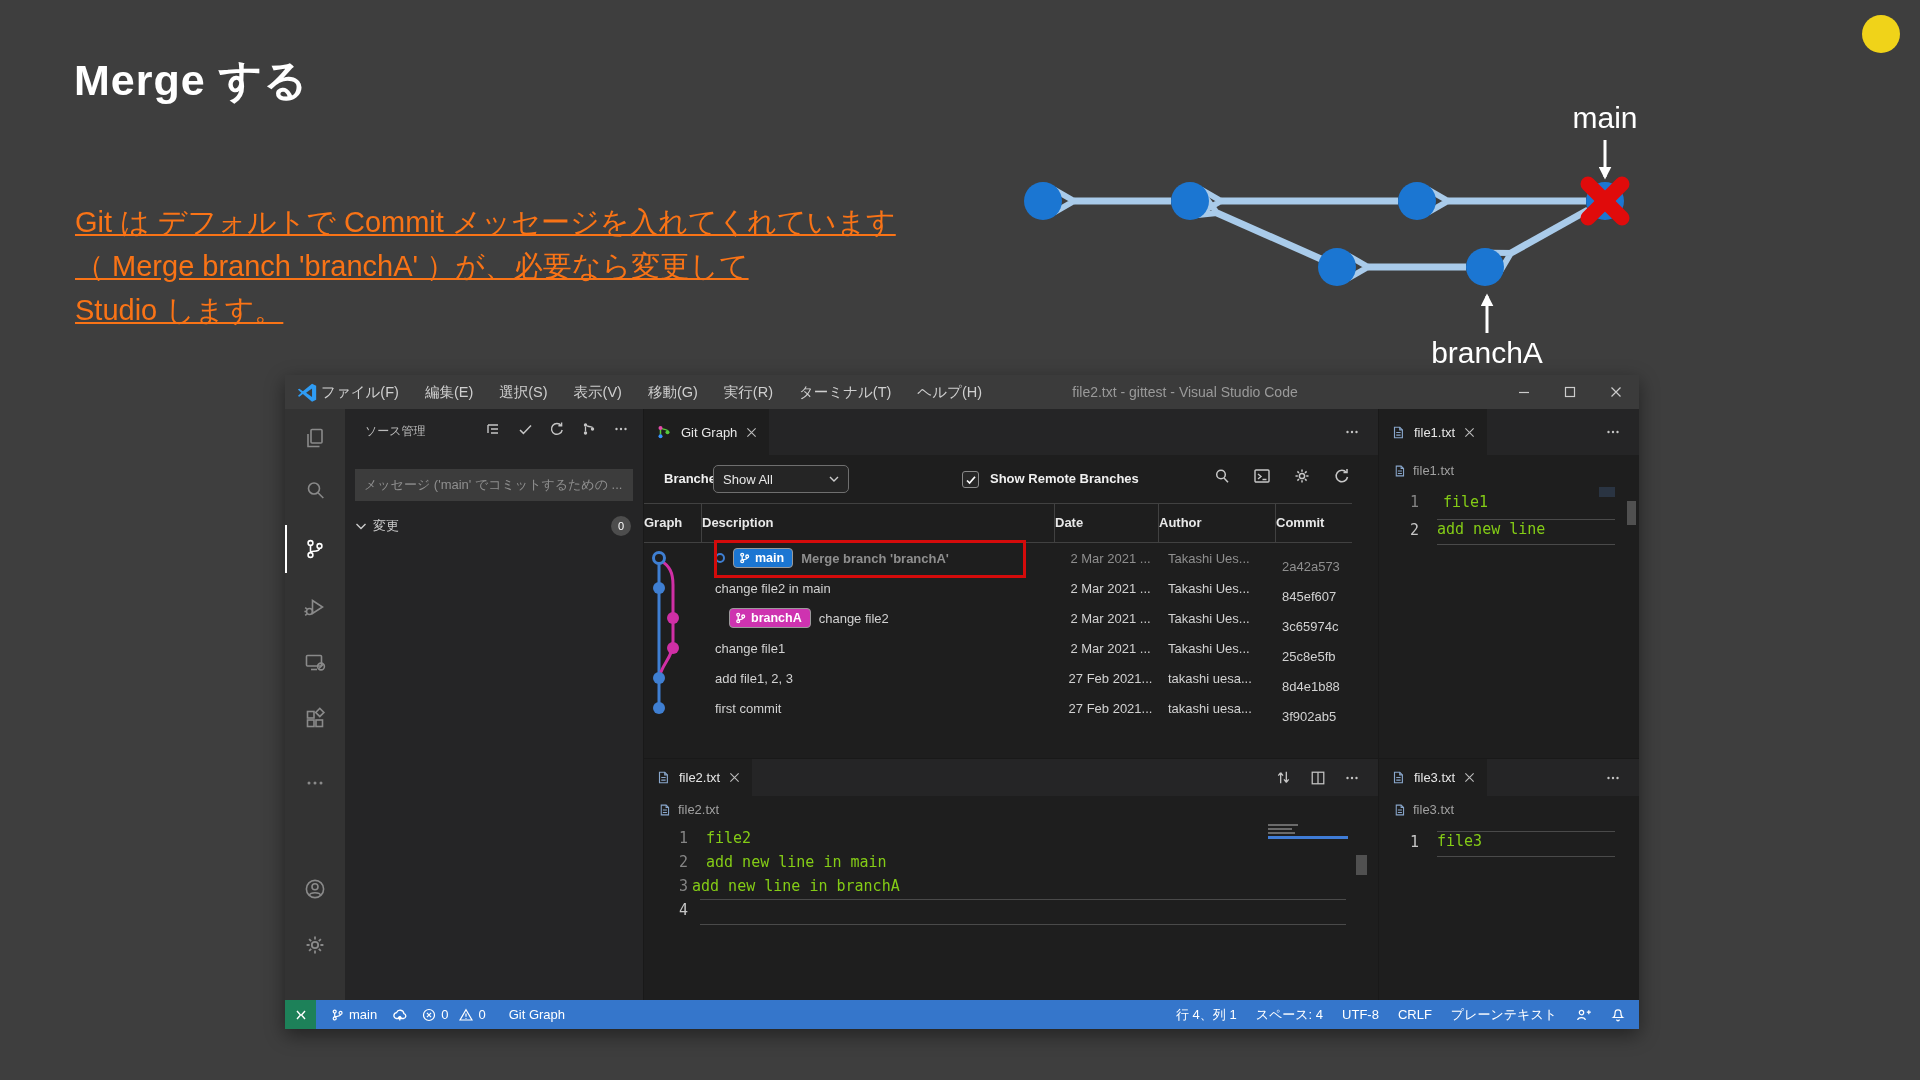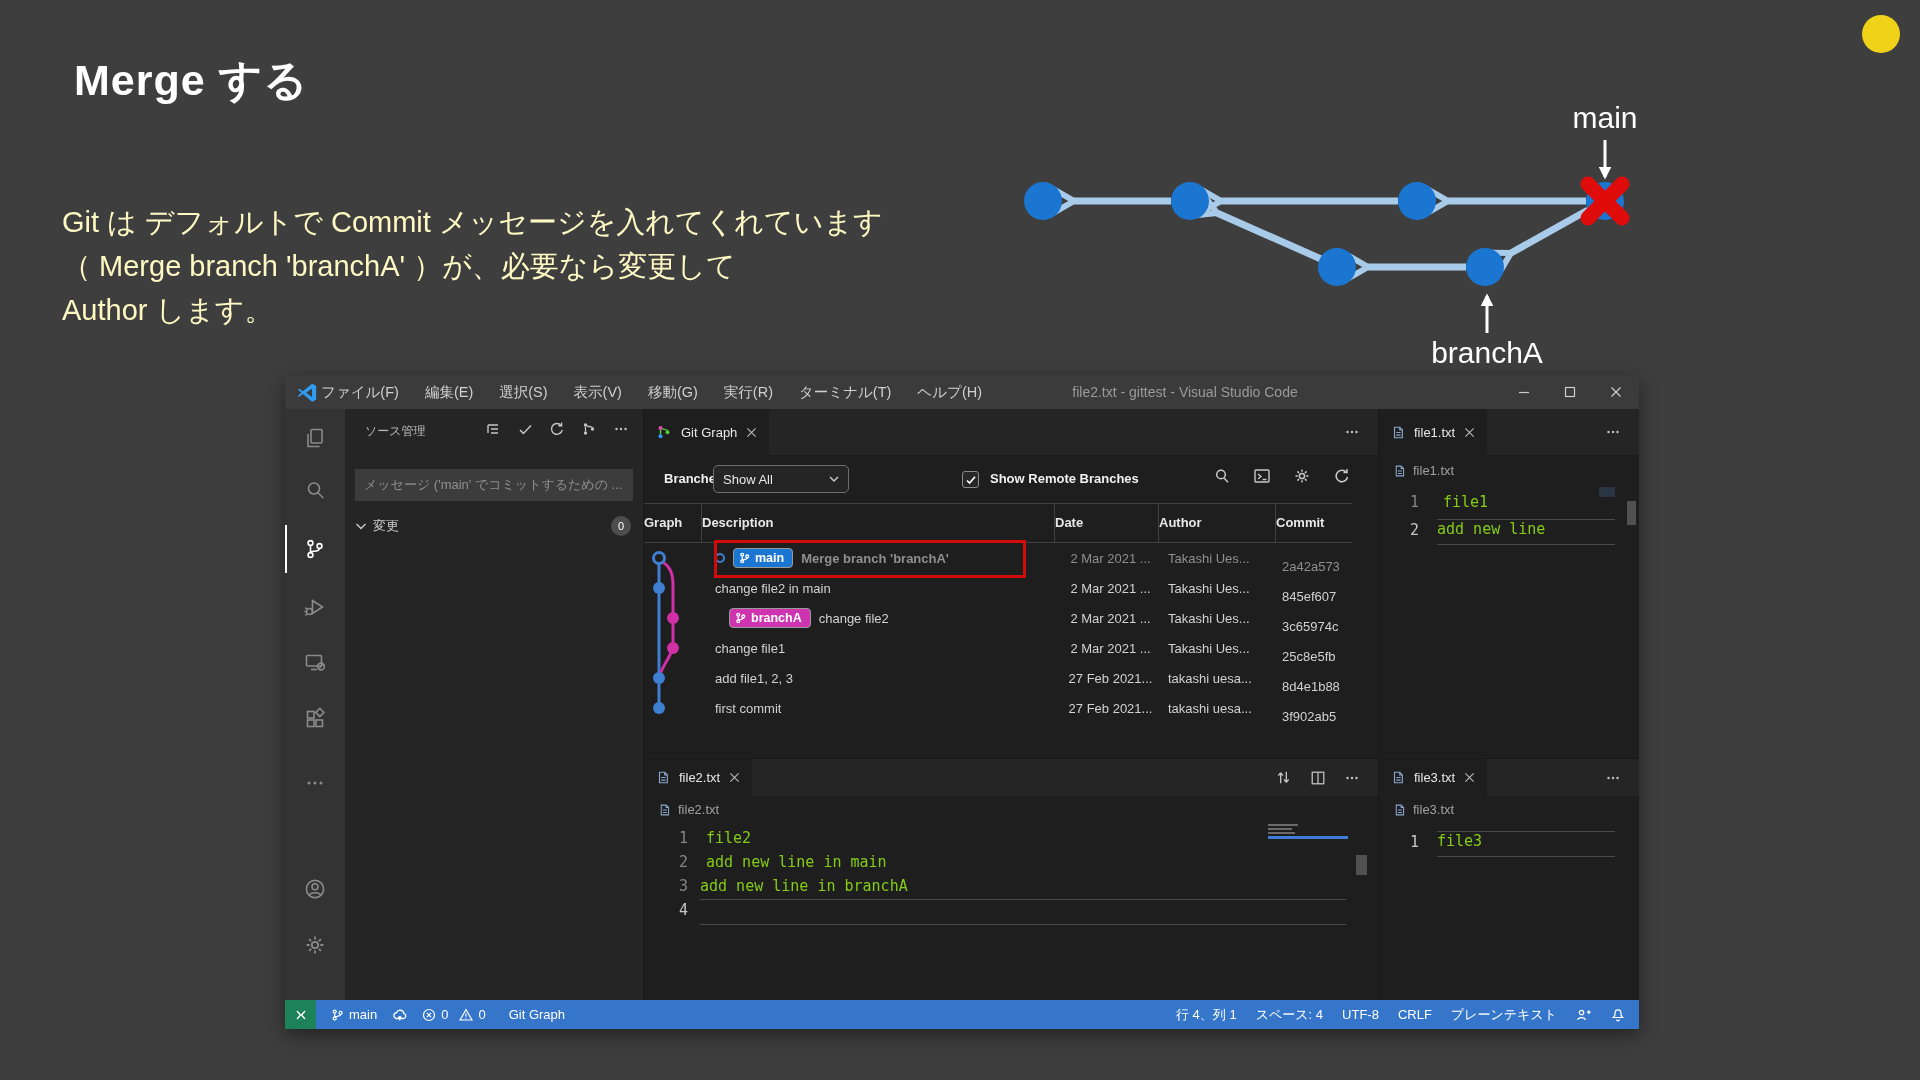--- a/index.html
+++ b/index.html
@@ -2,21 +2,21 @@
 <html><head>
 <meta charset="utf-8">
 <style>
   * { box-sizing: border-box; margin: 0; padding: 0; }
   html,body { width:1920px; height:1080px; overflow:hidden; }
   body { background:#3e3e3e; font-family:"Liberation Sans","DejaVu Sans",sans-serif; }
   .abs { position:absolute; }
 
   
   .slide-title { left:74px; top:52px; font-size:43px; font-weight:bold; color:#ffffff; letter-spacing:1px; }
-  .slide-body { left:62px; top:200px; font-size:29px; line-height:1.52; color:#fef9c3; }
+  .slide-body { left:75px; top:200px; font-size:29px; line-height:1.52; color:#f97316;text-decoration:underline; }
 
   .yellow-dot { left:1862px; top:15px; width:38px; height:38px; border-radius:50%; background:#f0d319; }
 
   
   .vscode { left:285px; top:375px; width:1354px; height:654px; background:#1e1e1e; box-shadow:0 6px 18px rgba(0,0,0,.45); font-size:13px; color:#cccccc; }
 
   .titlebar { left:0; top:0; width:1354px; height:34px; background:#3b3b3b; display:flex; align-items:center; }
   .menus { display:flex; gap:26px; margin-left:36px; font-size:14.5px; color:#cfcfcf; }
   .menus span { cursor:default; }
   .win-title { left:900px; top:0; height:34px; line-height:34px; transform:translateX(-50%); color:#9a9a9a; font-size:14px; white-space:nowrap; }
@@ -92,21 +92,21 @@
 
 <div class="abs" style="left:0;top:0;width:1920px;height:1080px;">
 
   <div class="abs yellow-dot"></div>
 
   <div class="abs slide-title">Merge する</div>
 
   <div class="abs slide-body">
     <div>Git は デフォルトで Commit メッセージを入れてくれています</div>
     <div>（ Merge branch 'branchA' ）が、必要なら変更して</div>
-    <div>Author します。</div>
+    <div>Studio します。</div>
   </div>
 
   <svg class="abs" style="left:990px;top:80px;" width="690" height="310" viewBox="0 0 690 310">
     <defs>
       <marker id="chev" viewBox="0 0 32 32" refX="7" refY="16" markerWidth="32" markerHeight="32" markerUnits="userSpaceOnUse" orient="auto">
         <path d="M26 5 L7 16 L26 27" fill="none" stroke="#a9cbea" stroke-width="6" stroke-linecap="round"></path>
       </marker>
       <marker id="wtri" viewBox="0 0 10 10" refX="8" refY="5" markerWidth="13" markerHeight="13" markerUnits="userSpaceOnUse" orient="auto">
         <path d="M0 0 L10 5 L0 10 Z" fill="#ffffff"></path>
       </marker>
@@ -491,21 +491,21 @@
             </g>
           </svg>
         <span>file2.txt</span>
       </div>
       <div class="abs gut" style="left:0;top:70px;width:44px;">1</div>
       <div class="abs gut" style="left:0;top:94px;width:44px;">2</div>
       <div class="abs gut" style="left:0;top:118px;width:44px;">3</div>
       <div class="abs gut" style="left:0;top:142px;width:44px;color:#c6c6c6;">4</div>
       <div class="abs code" style="left:62px;top:70px;">file2</div>
       <div class="abs code" style="left:62px;top:94px;">add new line in main</div>
-      <div class="abs code" style="left:56px;top:118px;">add new line in branchA</div>
+      <div class="abs code" style="left:48px;top:118px;">add new line in branchA</div>
       <div class="abs code cur-line" style="left:56px;top:140px;width:646px;height:26px;"><span></span></div>
 
       <div class="abs" style="left:624px;top:64px;width:80px;height:16px;">
         <div class="minimap-line" style="left:0;top:1px;width:30px;"></div>
         <div class="minimap-line" style="left:0;top:5px;width:24px;"></div>
         <div class="minimap-line" style="left:0;top:9px;width:27px;"></div>
         <div class="abs" style="left:0;top:13px;width:80px;height:3px;background:#3f7cd6;"></div>
       </div>
       <div class="abs scrollthumb" style="left:712px;top:96px;width:11px;height:20px;"></div>
     </div>

